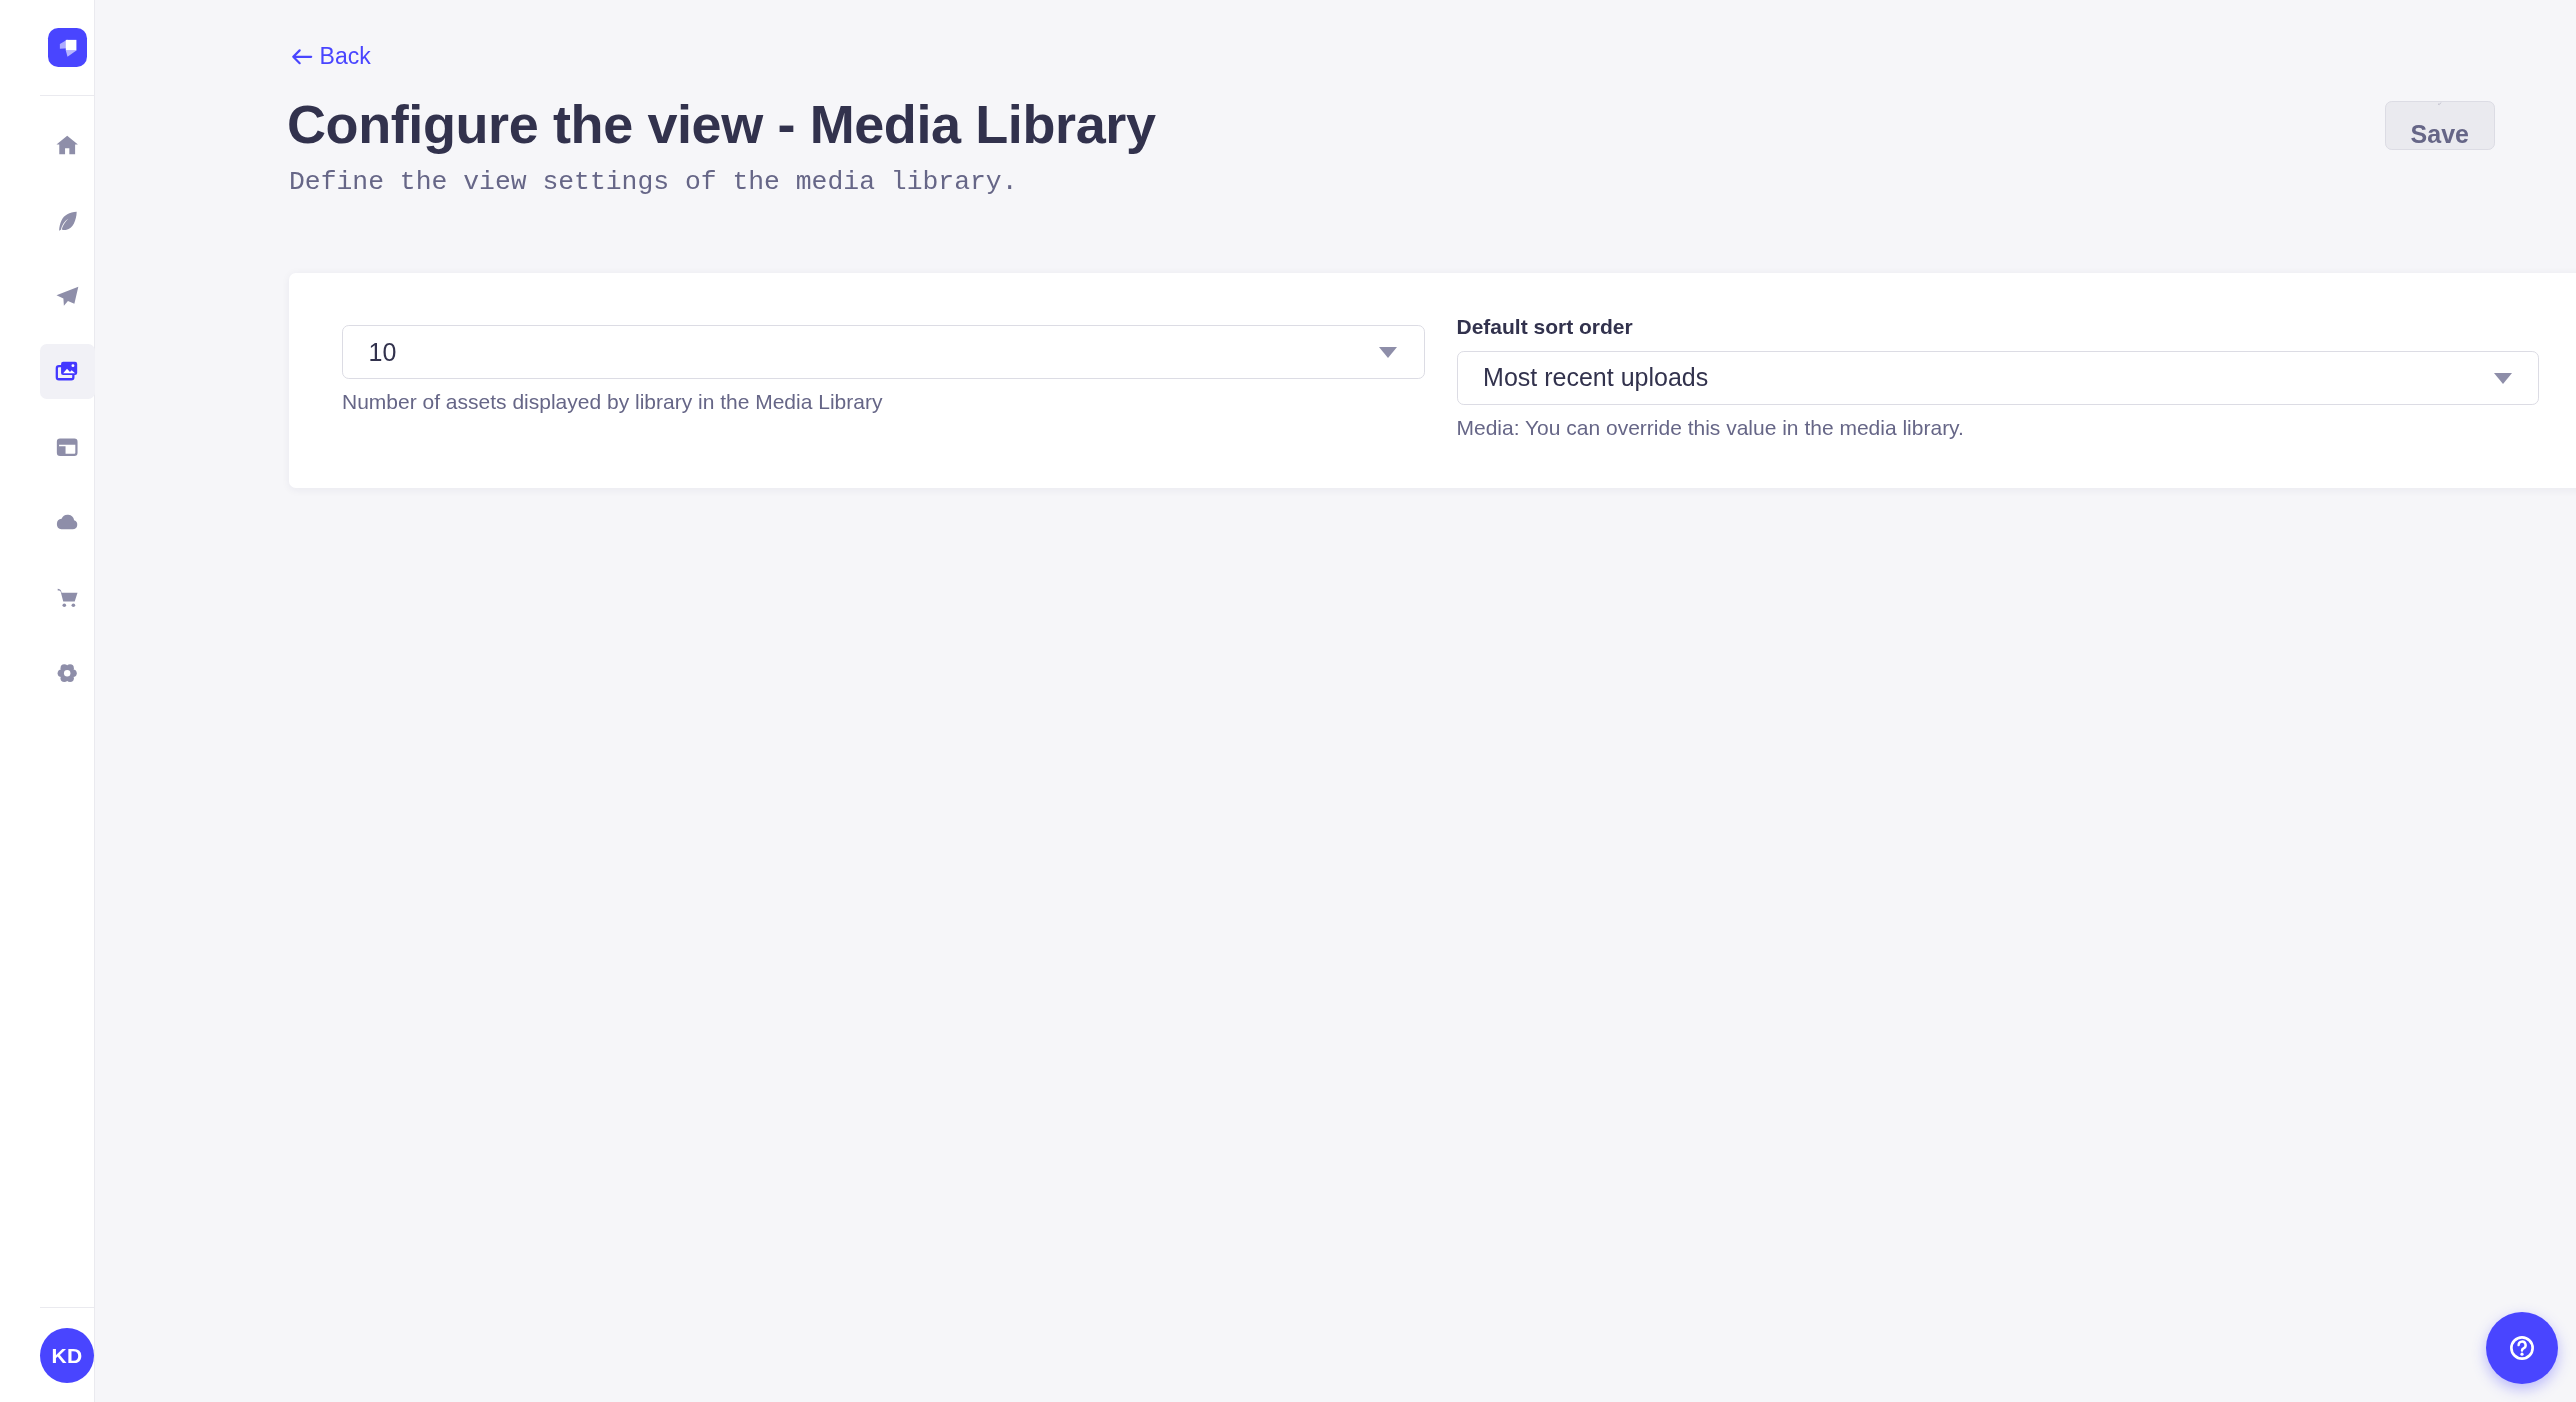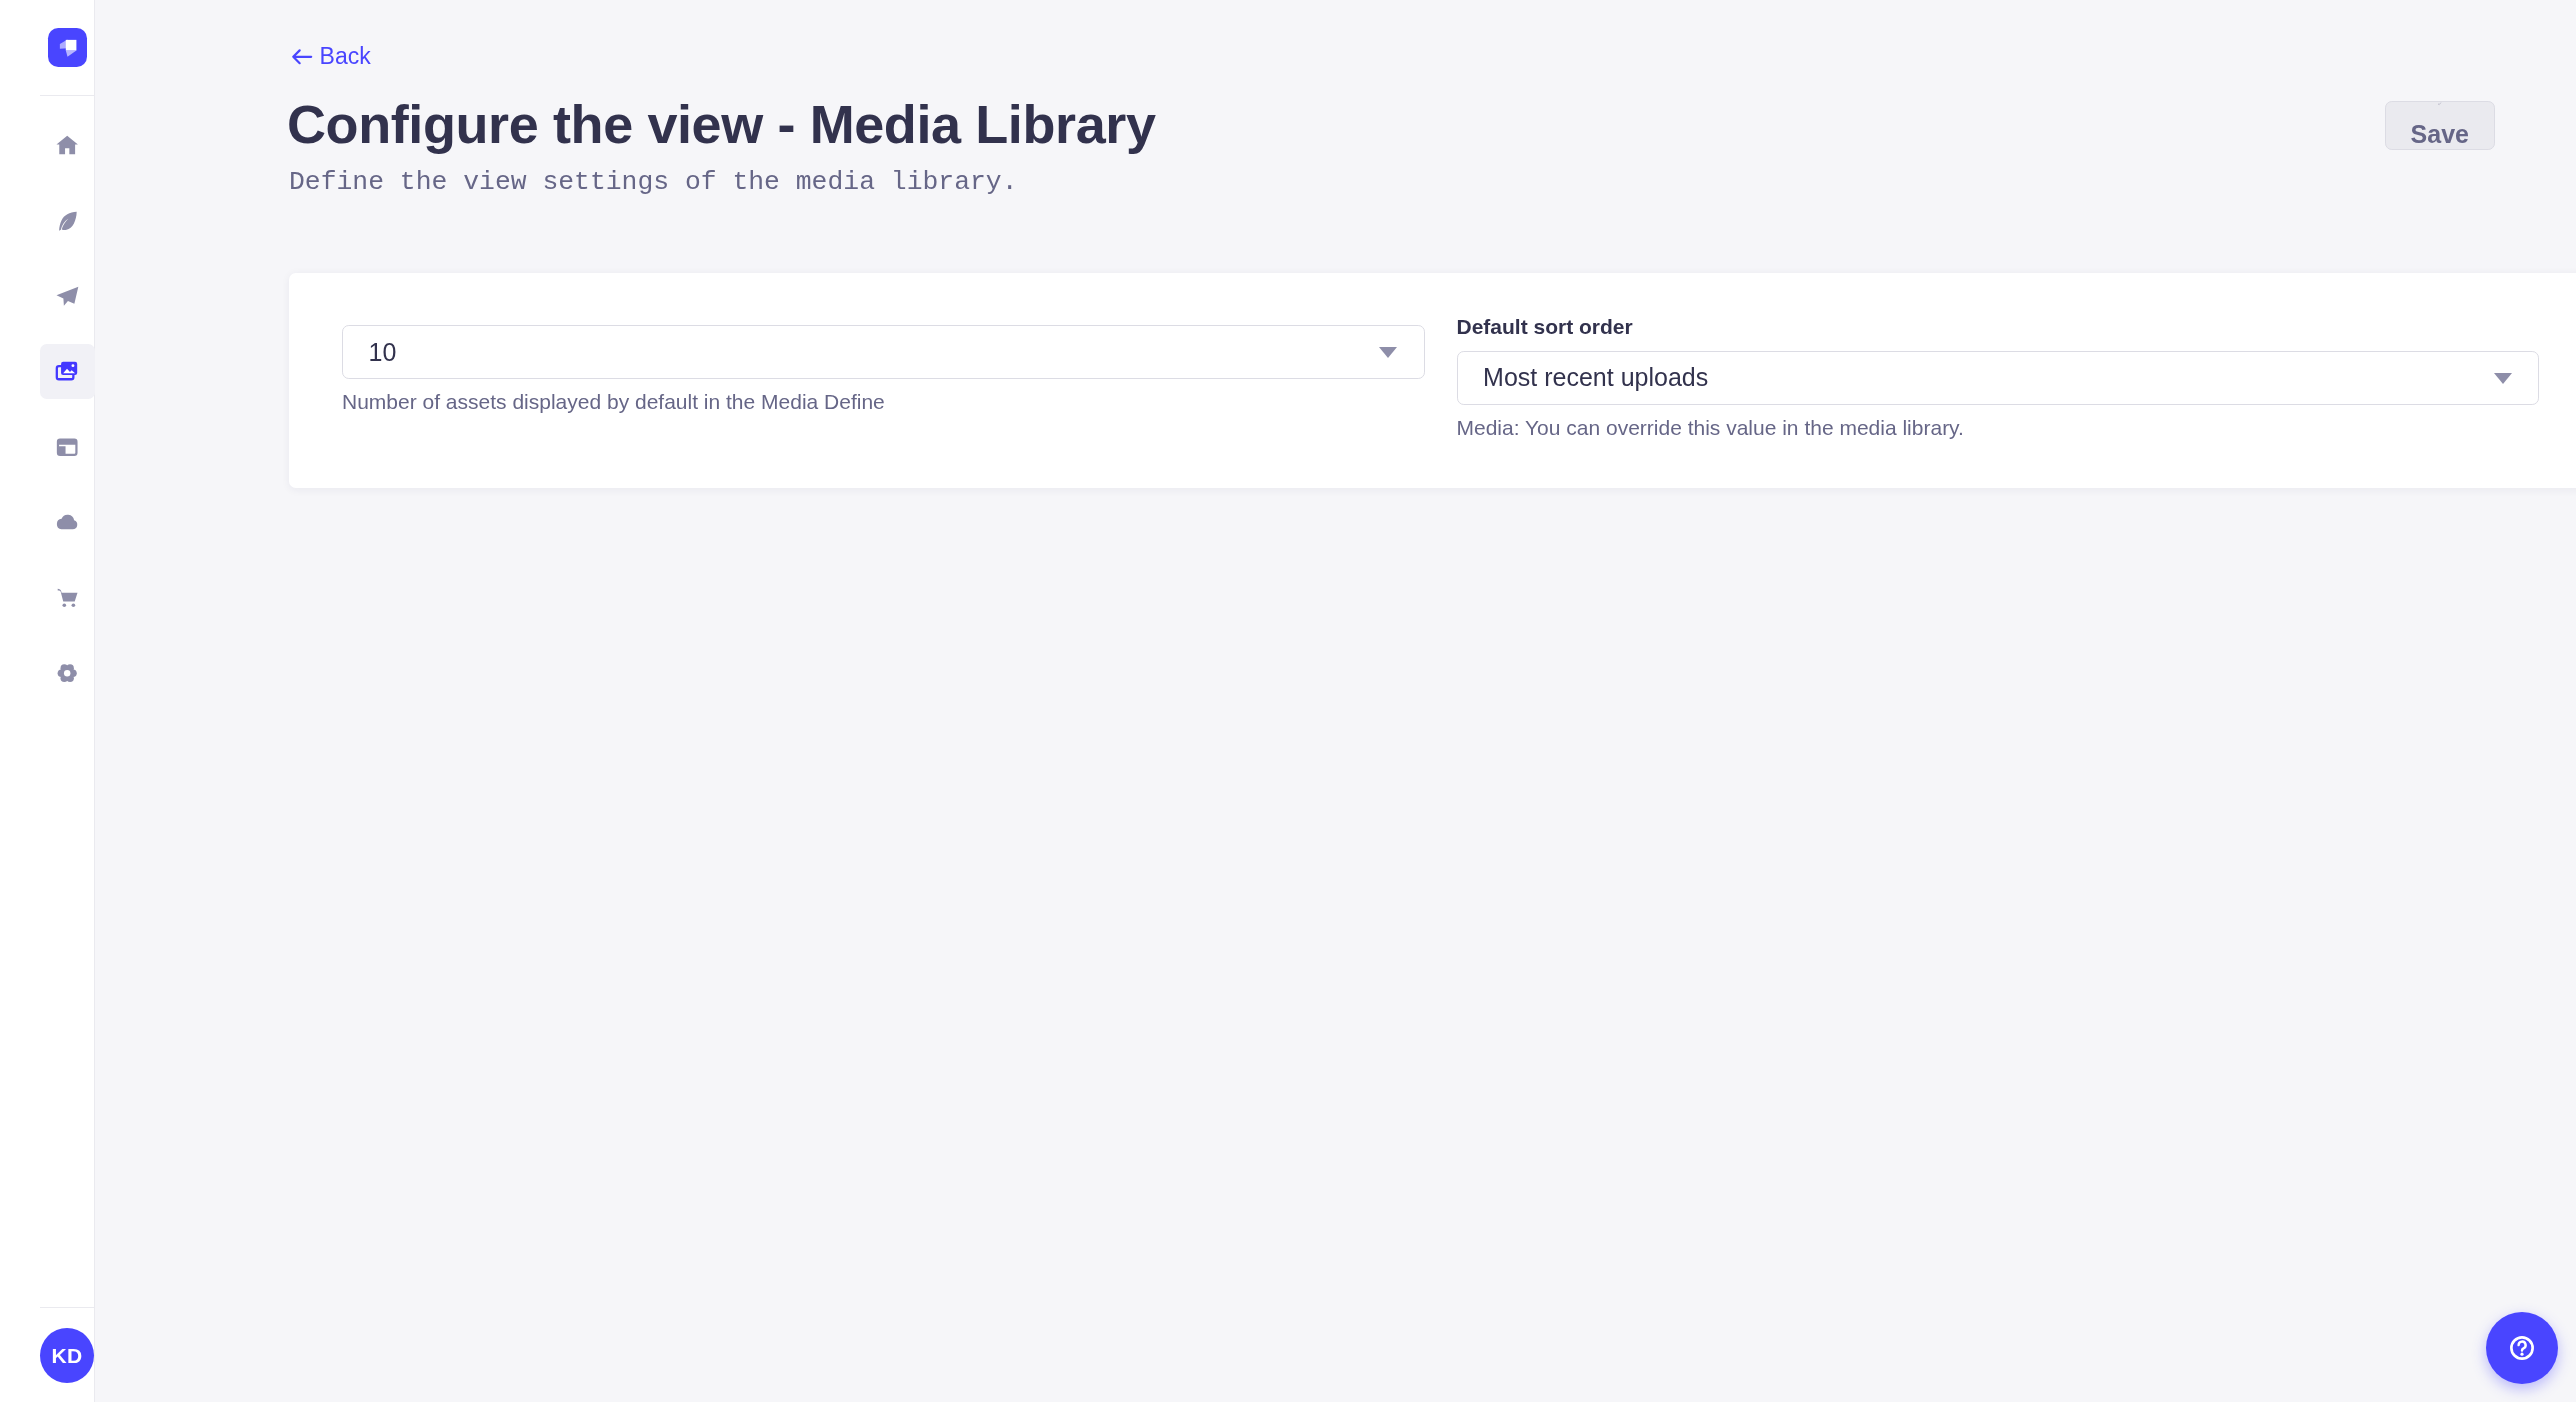--- a/index.html
+++ b/index.html
@@ -158,21 +158,21 @@
   </button>
 
   <section class="card">
     <div class="card-grid">
 
       <div class="field">
         <div class="select">
           <span>10</span>
           <span class="caret"></span>
         </div>
-        <div class="hint">Number of assets displayed by default in the Media Define</div>
+        <div class="hint">Number of assets displayed by library in the Media Library</div>
       </div>
 
       <div class="field">
         <div class="field-label">Default sort order</div>
         <div class="select">
           <span>Most recent uploads</span>
           <span class="caret"></span>
         </div>
         <div class="hint">Media: You can override this value in the media library.</div>
       </div>

